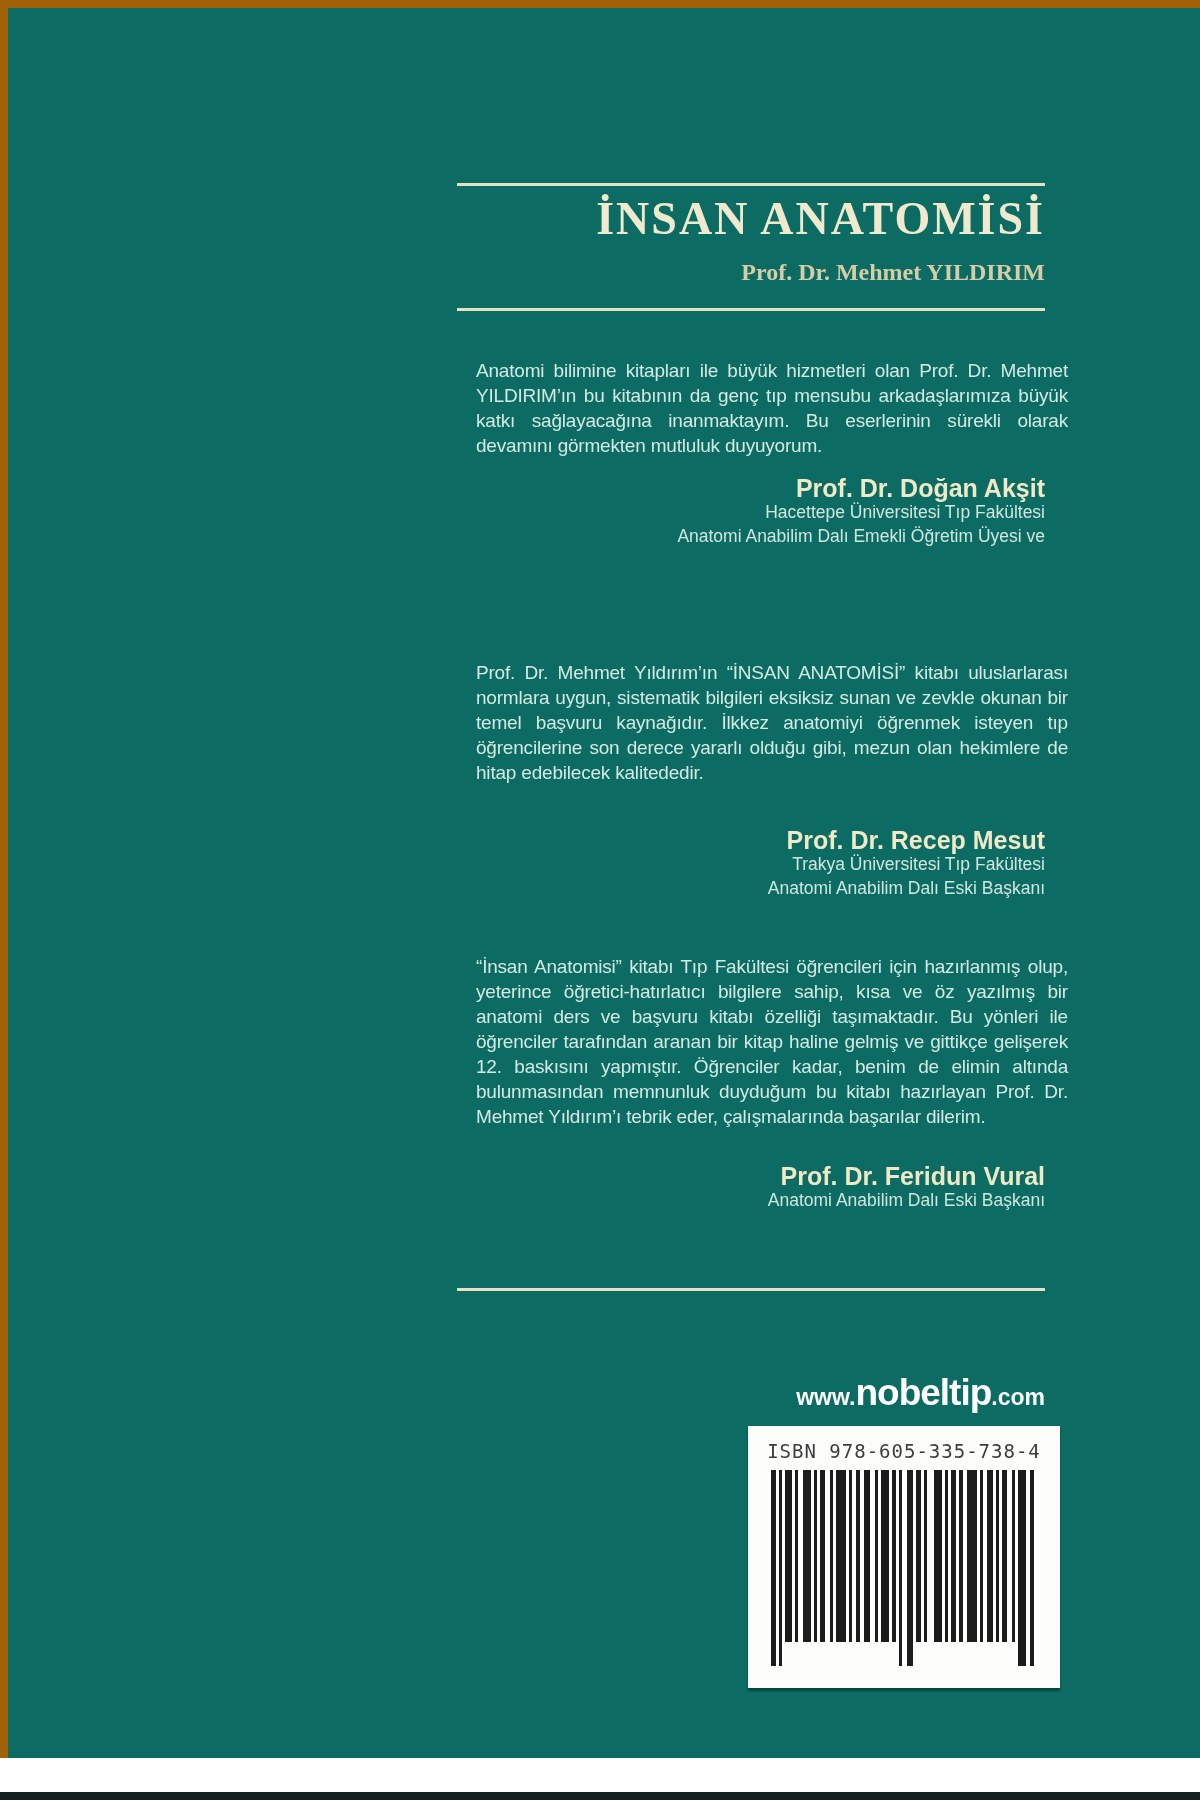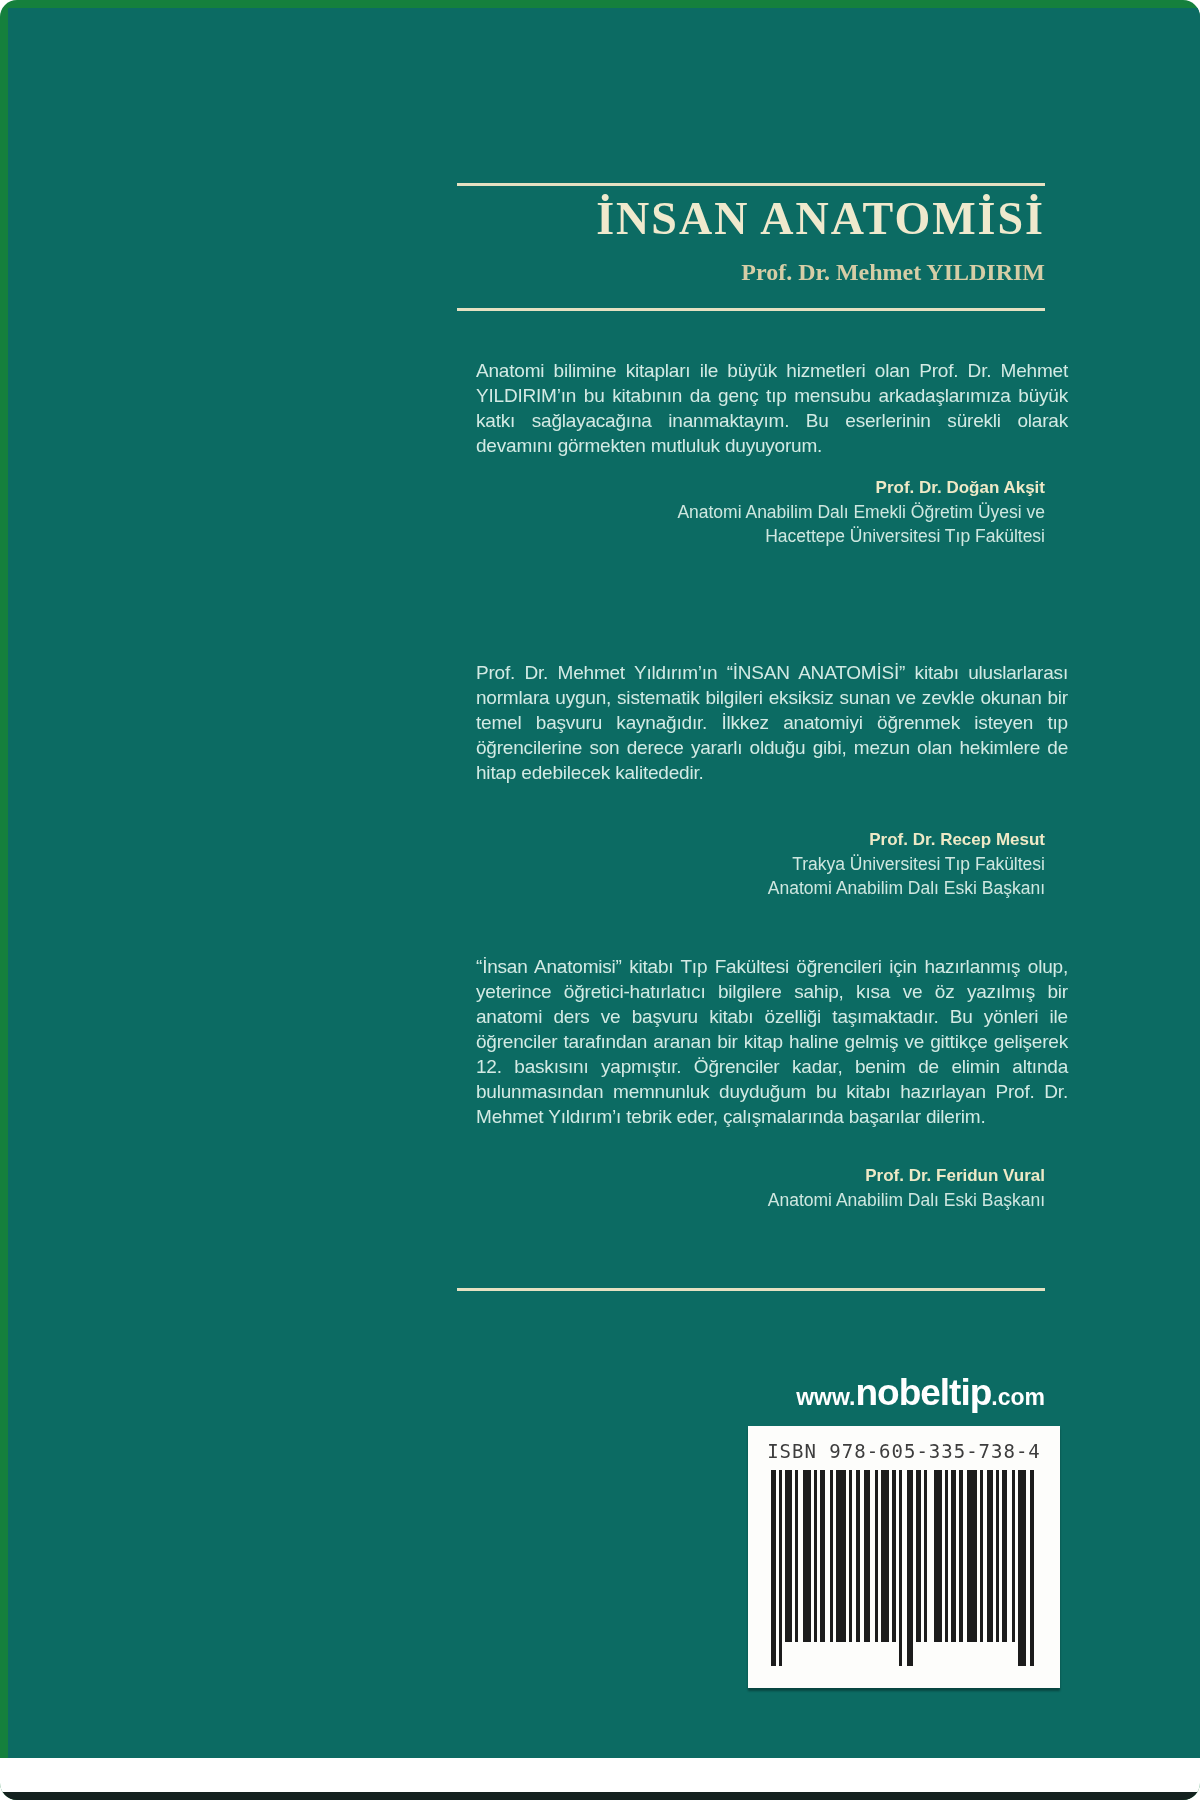--- a/index.html
+++ b/index.html
@@ -1,24 +1,23 @@
 <!DOCTYPE html>
 <html><head>
 <meta charset="utf-8">
 <style>
   * { margin: 0; padding: 0; box-sizing: border-box; }
   html, body { background: #ffffff; }
   .page {
     position: relative;
     width: 1200px;
     height: 1800px;
-    background: #15803d;
+    background: #a16207;
     overflow: hidden;
     font-family: "Liberation Sans", sans-serif;
-    border-radius: 17px;
   }
   .cover {
     position: absolute;
     left: 8px; top: 8px;
     width: 1192px; height: 1750px;
     background: #0c6b63;
   }
   .rule {
     position: absolute;
     left: 457px;
@@ -71,21 +70,21 @@
     left: 457px;
     width: 588px;
     text-align: right;
     line-height: 24px;
   }
   .attr-1 { top: 476px; }
   .attr-2 { top: 828px; }
   .attr-3 { top: 1164px; }
   .attribution .attr-name {
     font-weight: bold;
-    font-size: 17px;
+    font-size: 25px;
     color: #eee9c6;
   }
   .attribution .attr-line {
     font-size: 17.5px;
     color: #cfe7e0;
   }
   .site-logo {
     position: absolute;
     left: 457px; top: 1372px;
     width: 588px;
@@ -153,22 +152,22 @@
   <div class="cover"></div>
 
   <div class="rule rule-1"></div>
   <div class="book-title">İNSAN ANATOMİSİ</div>
   <div class="book-author">Prof. Dr. Mehmet YILDIRIM</div>
   <div class="rule rule-2"></div>
 
   <div class="quote quote-1">Anatomi bilimine kitapları ile büyük hizmetleri olan Prof. Dr. Mehmet YILDIRIM’ın bu kitabının da genç tıp mensubu arkadaşlarımıza büyük katkı sağlayacağına inanmaktayım. Bu eserlerinin sürekli olarak devamını görmekten mutluluk duyuyorum.</div>
   <div class="attribution attr-1">
     <div class="attr-name">Prof. Dr. Doğan Akşit</div>
+    <div class="attr-line">Hacettepe Üniversitesi Tıp Fakültesi</div>
     <div class="attr-line">Anatomi Anabilim Dalı Emekli Öğretim Üyesi ve</div>
-    <div class="attr-line">Hacettepe Üniversitesi Tıp Fakültesi</div>
   </div>
 
   <div class="quote quote-2">Prof. Dr. Mehmet Yıldırım’ın “İNSAN ANATOMİSİ” kitabı uluslarlarası normlara uygun, sistematik bilgileri eksiksiz sunan ve zevkle okunan bir temel başvuru kaynağıdır. İlkkez anatomiyi öğrenmek isteyen tıp öğrencilerine son derece yararlı olduğu gibi, mezun olan hekimlere de hitap edebilecek kalitededir.</div>
   <div class="attribution attr-2">
     <div class="attr-name">Prof. Dr. Recep Mesut</div>
     <div class="attr-line">Trakya Üniversitesi Tıp Fakültesi</div>
     <div class="attr-line">Anatomi Anabilim Dalı Eski Başkanı</div>
   </div>
 
   <div class="quote quote-3">“İnsan Anatomisi” kitabı Tıp Fakültesi öğrencileri için hazırlanmış olup, yeterince öğretici-hatırlatıcı bilgilere sahip, kısa ve öz yazılmış bir anatomi ders ve başvuru kitabı özelliği taşımaktadır. Bu yönleri ile öğrenciler tarafından aranan bir kitap haline gelmiş ve gittikçe gelişerek 12. baskısını yapmıştır. Öğrenciler kadar, benim de elimin altında bulunmasından memnunluk duyduğum bu kitabı hazırlayan Prof. Dr. Mehmet Yıldırım’ı tebrik eder, çalışmalarında başarılar dilerim.</div>

